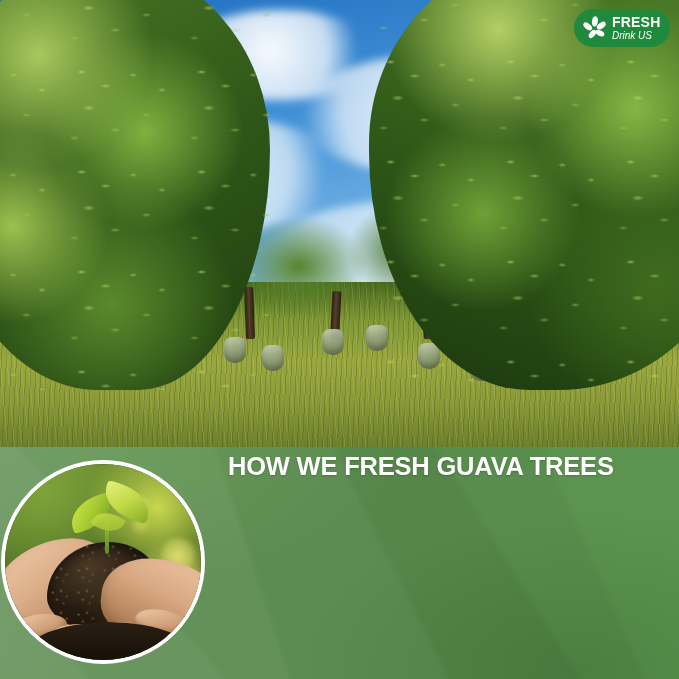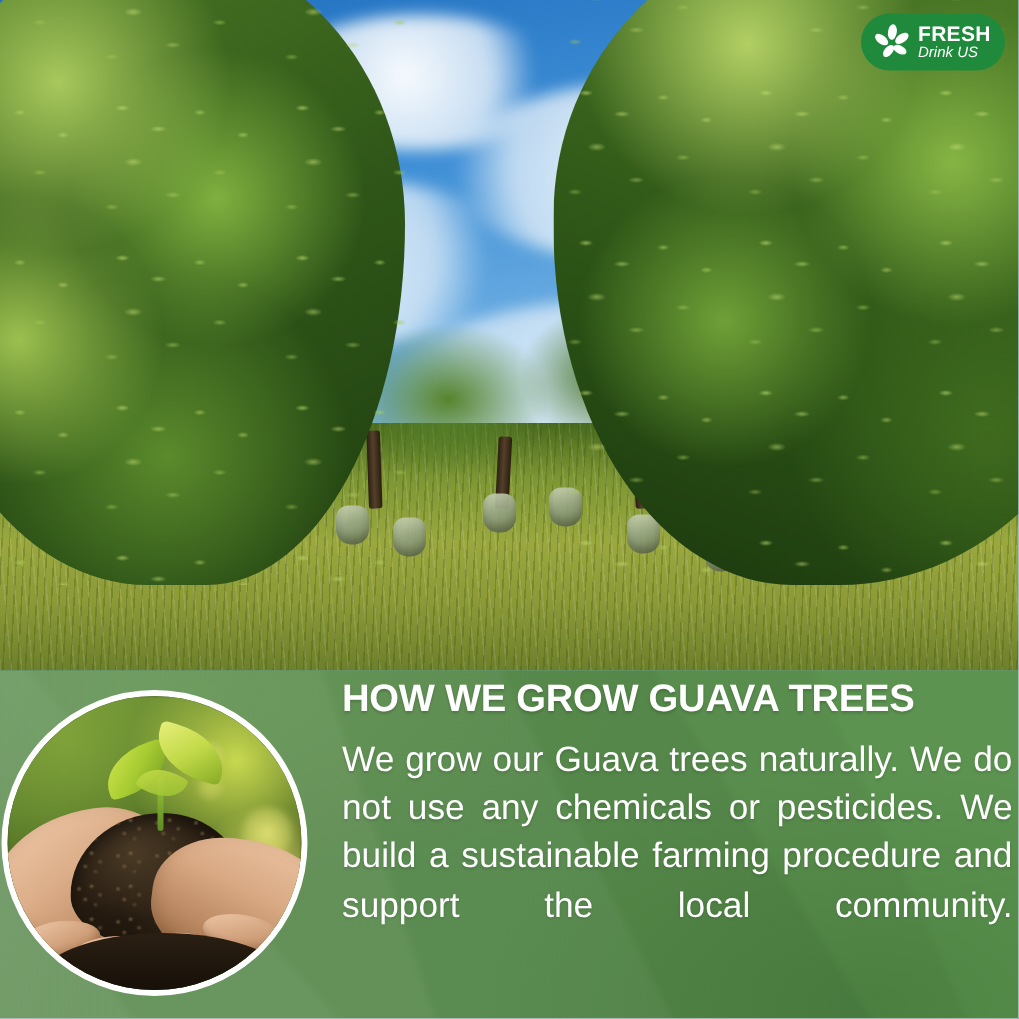--- a/index.html
+++ b/index.html
@@ -471,17 +471,16 @@
     <div class="finger f3"></div>
     <div class="finger f4"></div>
     <div class="stem"></div>
     <div class="leaf leaf-a"></div>
     <div class="leaf leaf-b"></div>
     <div class="leaf leaf-c"></div>
     <div class="soil-bottom"></div>
   </div>
 
   <div class="text-block">
-    <h1 class="headline">HOW WE GROW GUAVA TREES</h1>
-    <p class="body-copy">We grow our Guava trees naturally. We do not use any chemicals or pesticides. We build a sustainable farming procedure and support the local community.</p>
+    <h1 class="headline">HOW WE FRESH GUAVA TREES</h1>
   </div>
 
 </div>
 
 </body></html>

